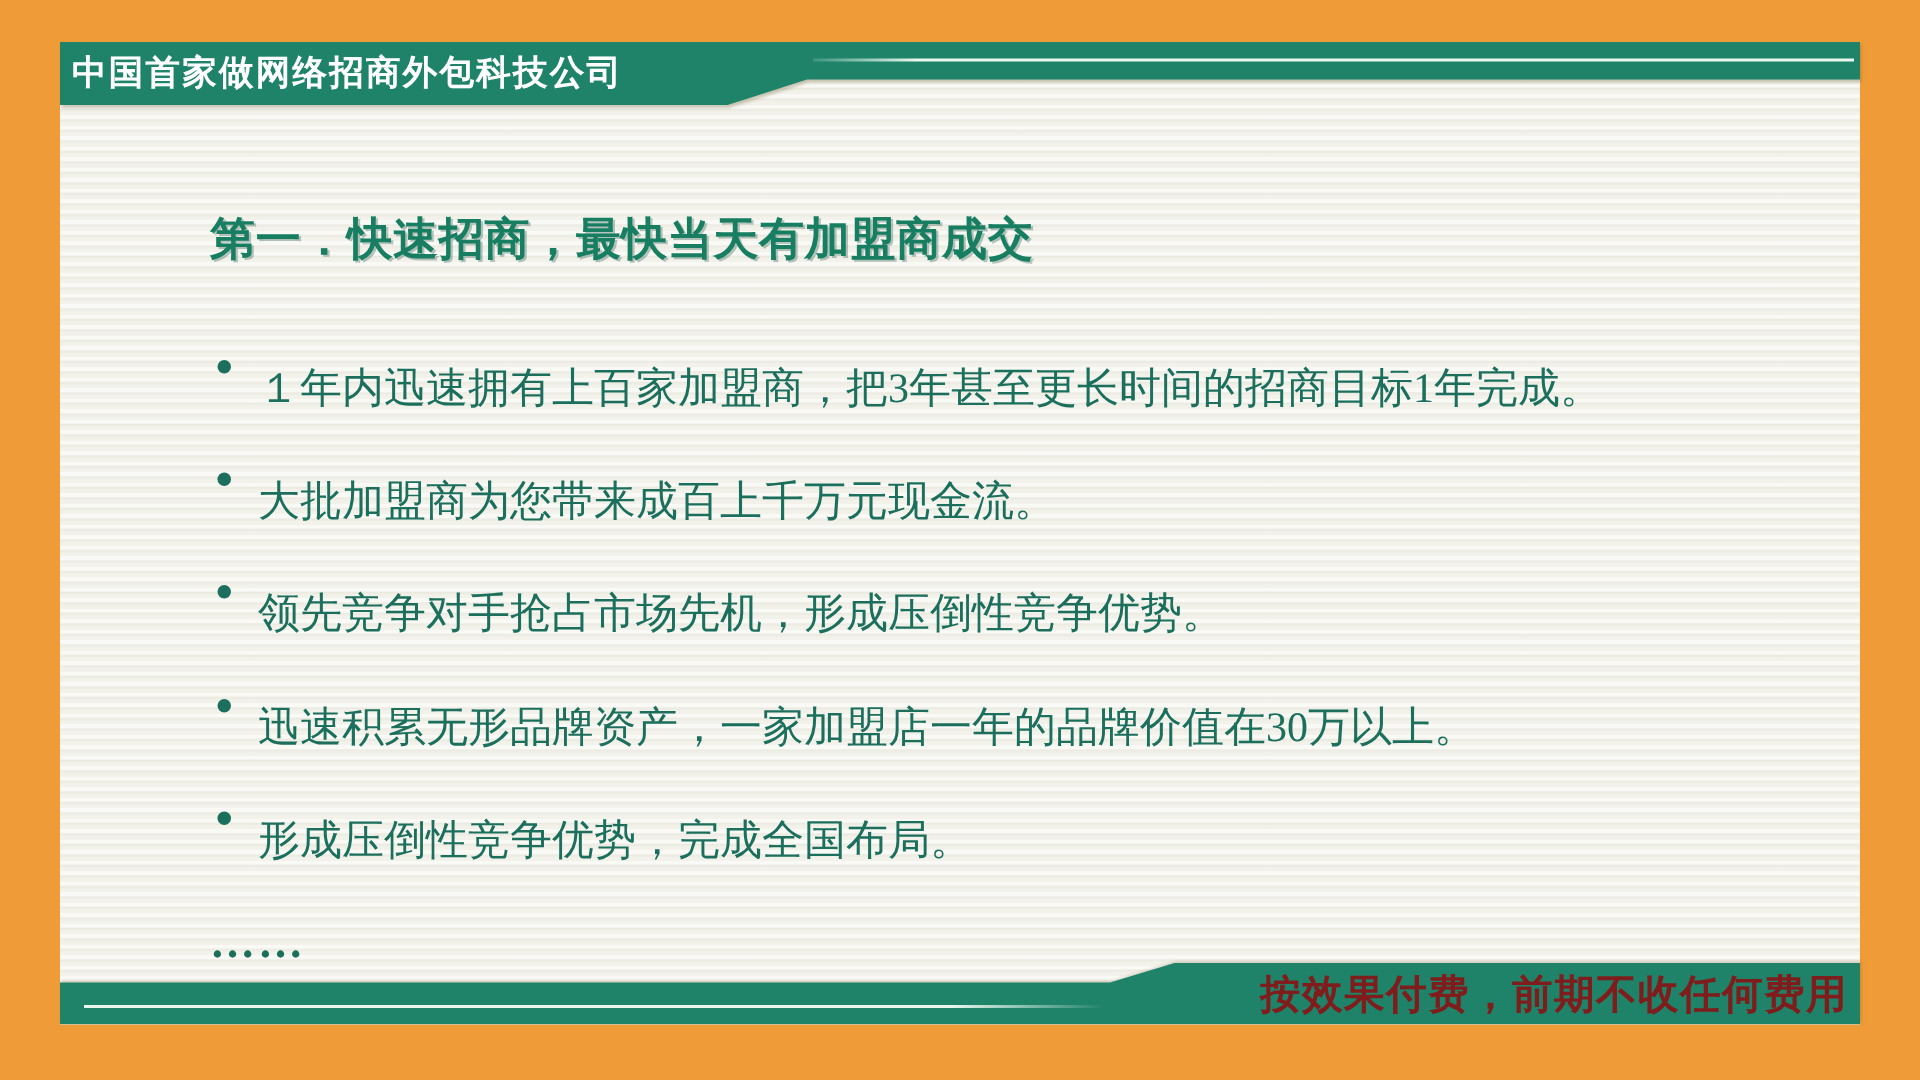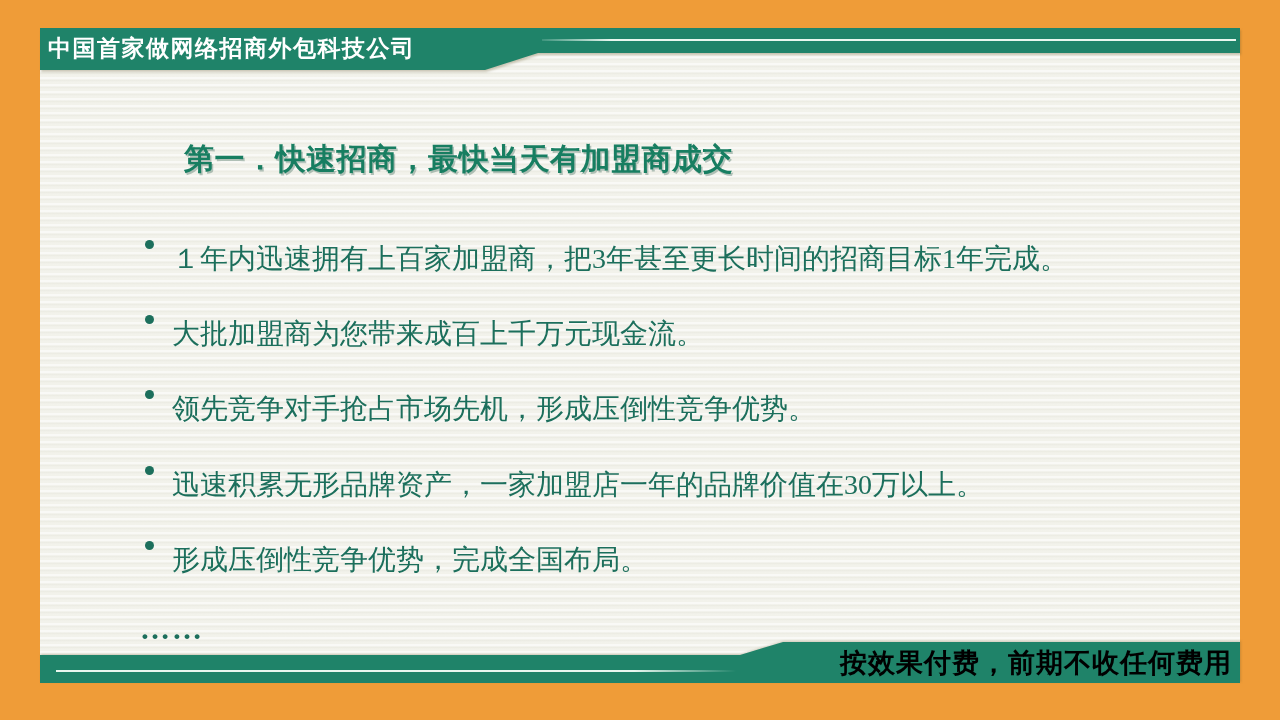--- a/index.html
+++ b/index.html
@@ -43,27 +43,26 @@
   .hl-bottom{
     position:absolute;left:56px;top:670px;width:680px;height:2px;
     background:linear-gradient(90deg, var(--highlight-line) 0%, var(--highlight-line) 85%, rgba(233,247,239,0));
   }
   .tagline{
     position:absolute;left:48px;top:28px;height:42px;line-height:42px;
     color:#ffffff;font-size:23px;font-weight:bold;letter-spacing:1.5px;font-family:Liberation Serif, serif;
   }
   .slogan{
     position:absolute;right:48px;top:642px;height:41px;line-height:43px;
-    color:#000000;font-size:27px;font-weight:bold;letter-spacing:1px;
+    color:#7f1d1d;font-size:27px;font-weight:bold;letter-spacing:1px;
   }
   .title{
     position:absolute;left:140px;top:139px;
     color:var(--title-green);font-size:30px;font-weight:bold;letter-spacing:.5px;
     text-shadow:1.5px 1.5px 0 rgba(22,76,58,.30);
-    margin-left:44px;
   }
   .bullet{
     position:absolute;left:145px;width:1060px;height:34px;
     display:flex;
   }
   .bullet .dot{
     width:9px;height:9px;border-radius:50%;background:var(--body-teal);
     margin-right:18px;flex:0 0 auto;
   }
   .bullet .txt{

